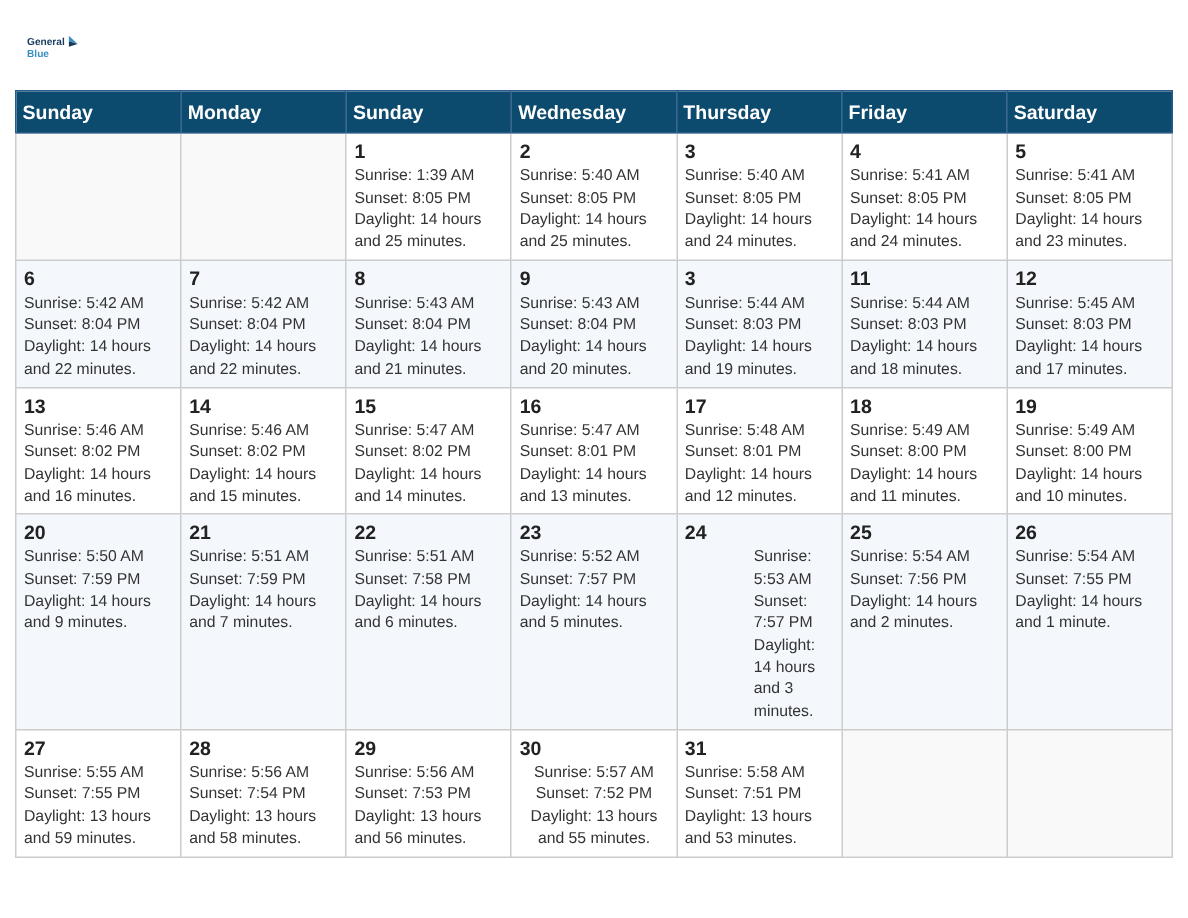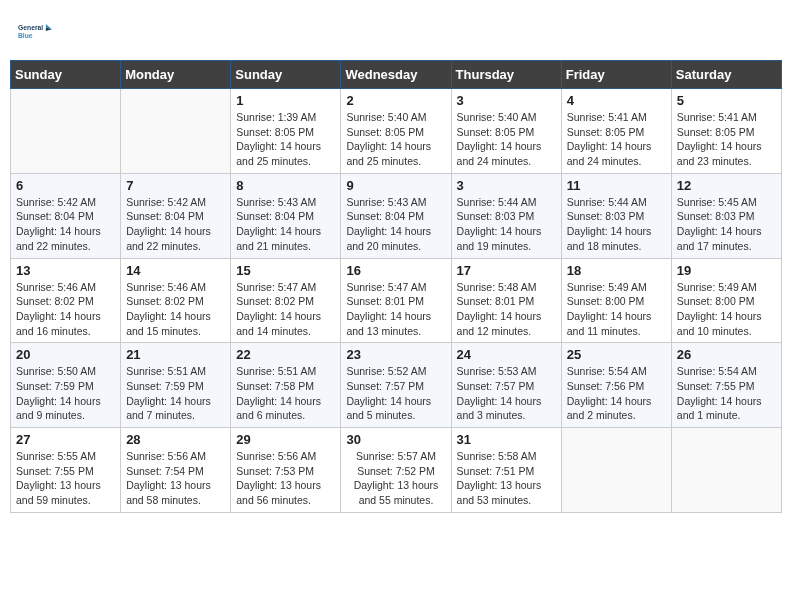--- a/index.html
+++ b/index.html
@@ -38,21 +38,21 @@
     .location {
       font-size: 15px;
       color: #333;
     }
     .calendar {
       width: 100%;
       border-collapse: collapse;
       border: 1px solid #ccc;
     }
     .calendar th {
-      background: #404040;
+      background: #0c4a6e;
       color: #fff;
       font-size: 13px;
       font-weight: bold;
       padding: 6px 4px;
       text-align: left;
       border: 1px solid #2a5a8a;
     }
     .calendar td {
       border: 1px solid #ccc;
       vertical-align: top;
@@ -258,21 +258,21 @@
 Daylight: 14 hours and 6 minutes.</div>
         </td>
         <td>
           <span class="day-number">23</span>
           <div class="day-info" style="white-space: pre-line;">Sunrise: 5:52 AM
 Sunset: 7:57 PM
 Daylight: 14 hours and 5 minutes.</div>
         </td>
         <td>
           <span class="day-number">24</span>
-          <div class="day-info" style="white-space: pre-line;">Sunrise: 5:53 AM
+          <div class="day-info" style="white-space: pre-line; margin-left: 46px;">Sunrise: 5:53 AM
 Sunset: 7:57 PM
 Daylight: 14 hours and 3 minutes.</div>
         </td>
         <td>
           <span class="day-number">25</span>
           <div class="day-info" style="white-space: pre-line;">Sunrise: 5:54 AM
 Sunset: 7:56 PM
 Daylight: 14 hours and 2 minutes.</div>
         </td>
         <td>

